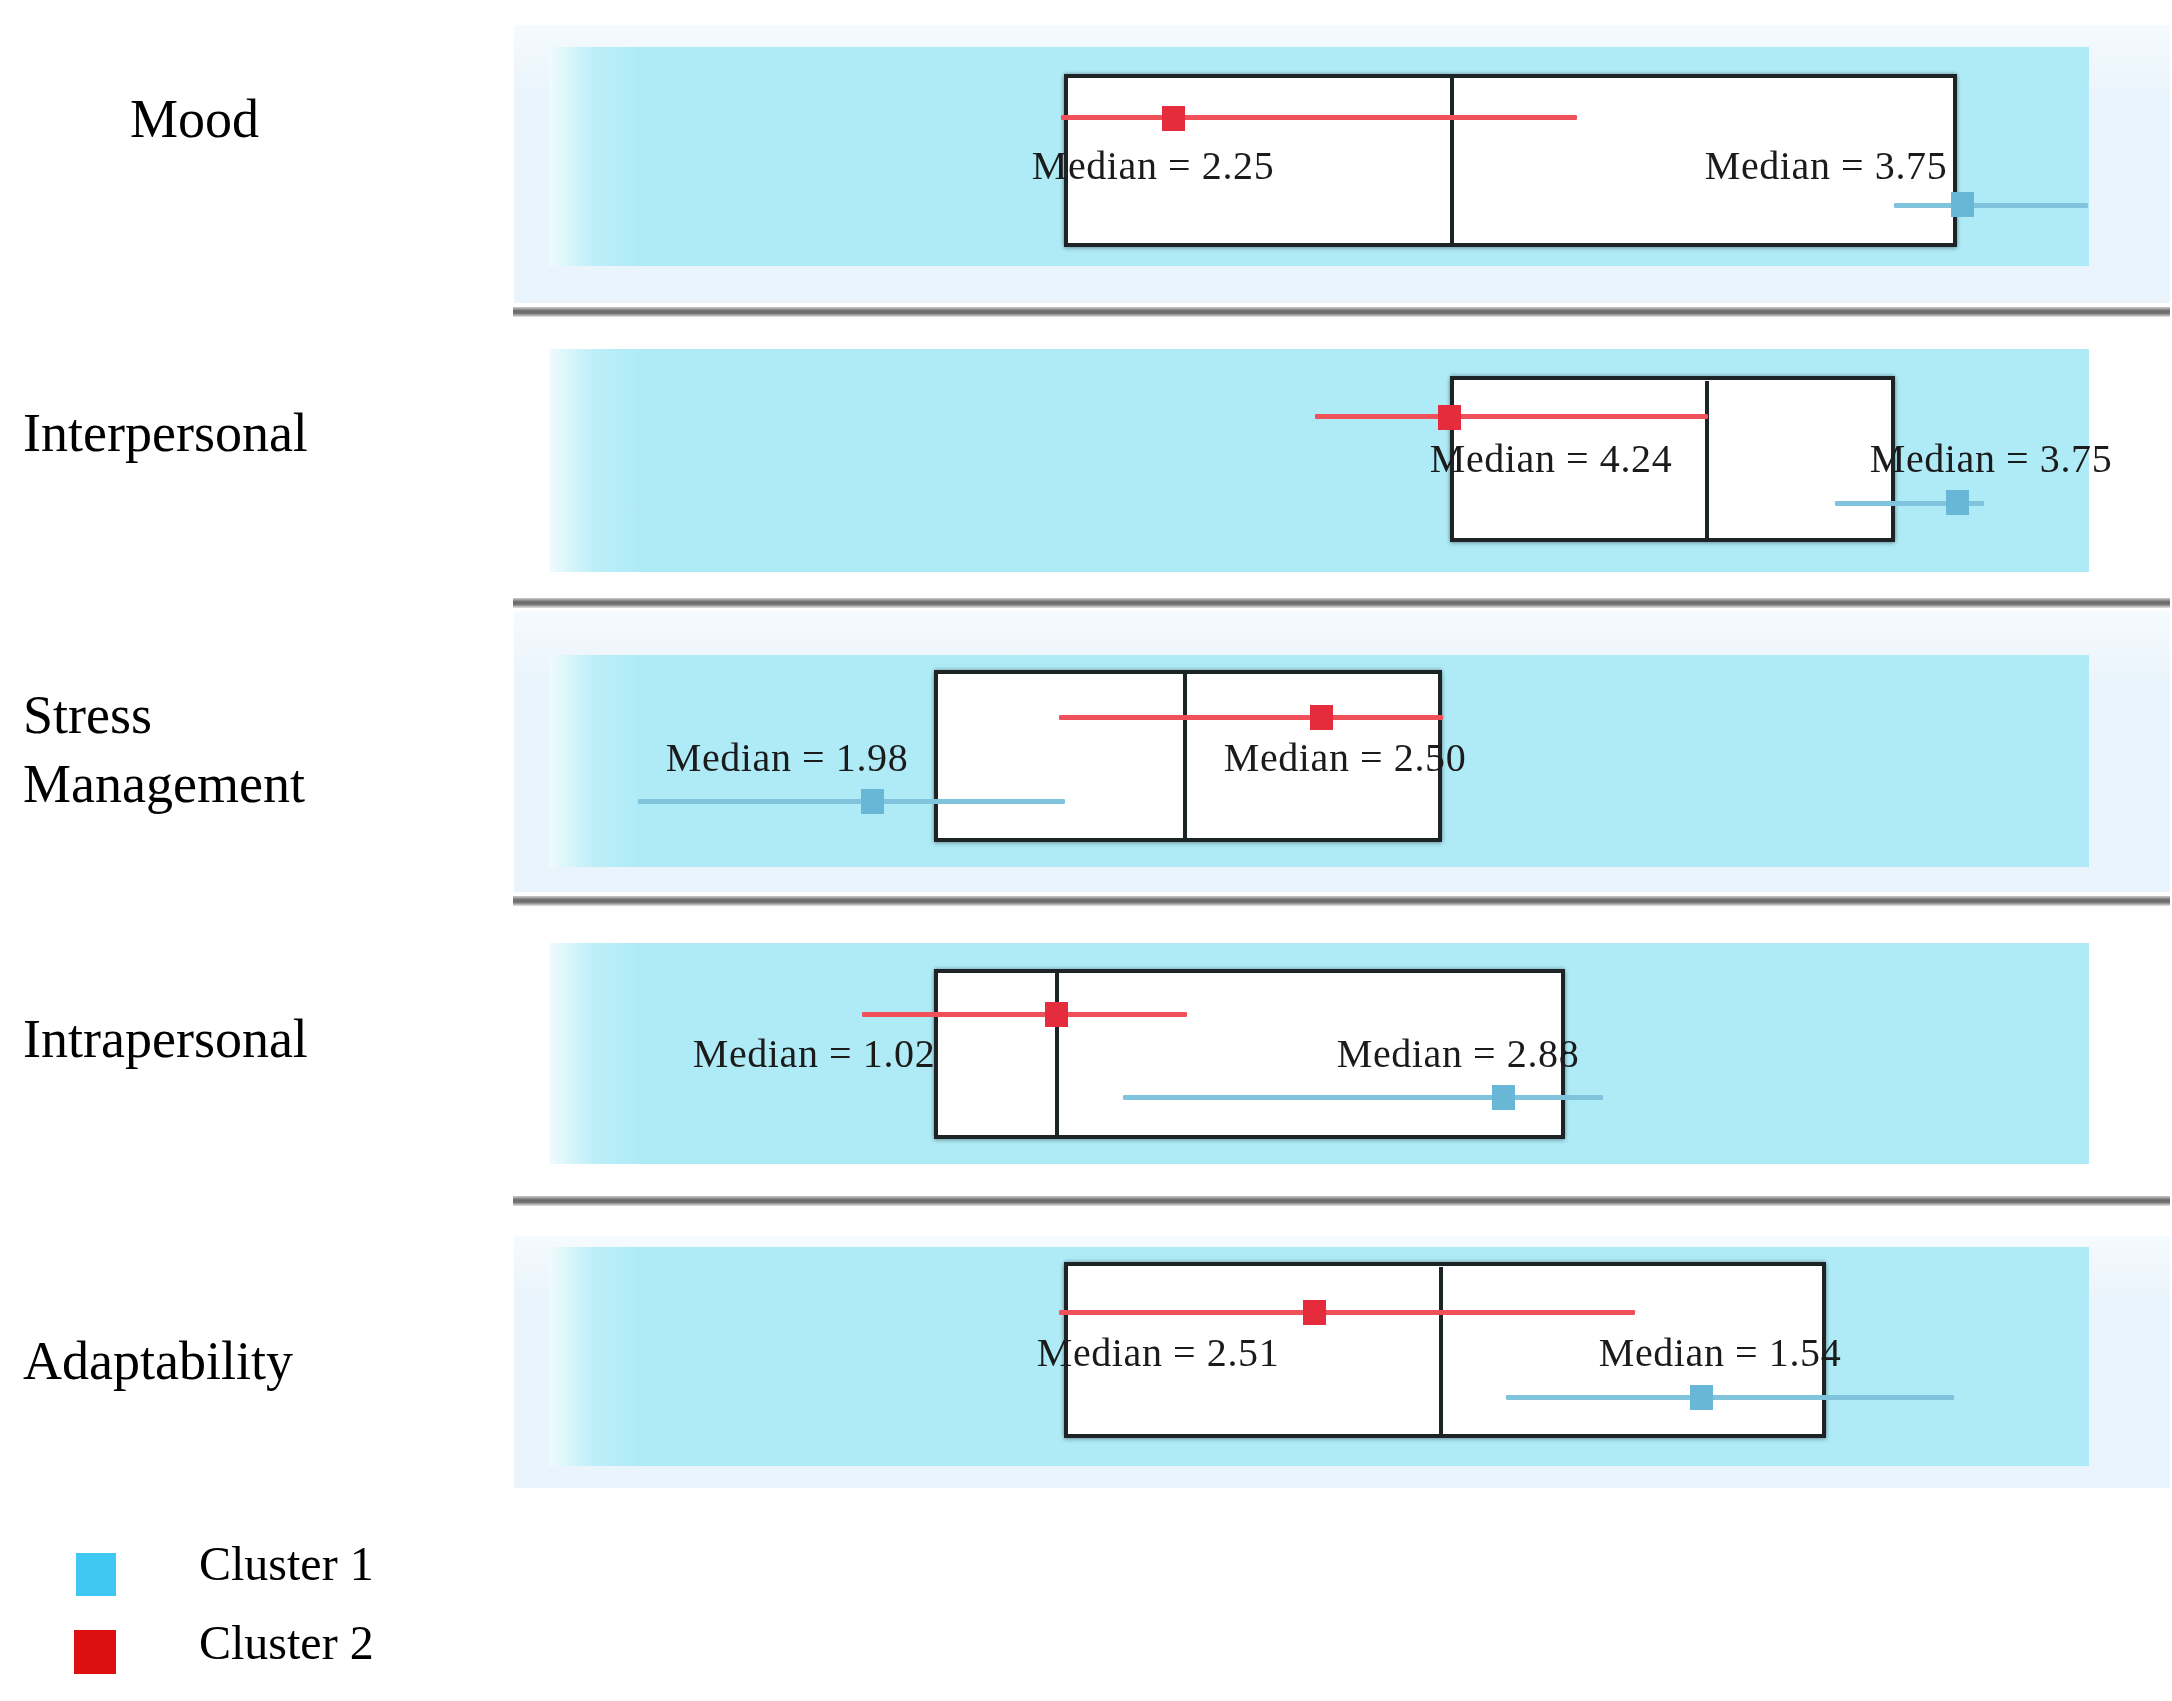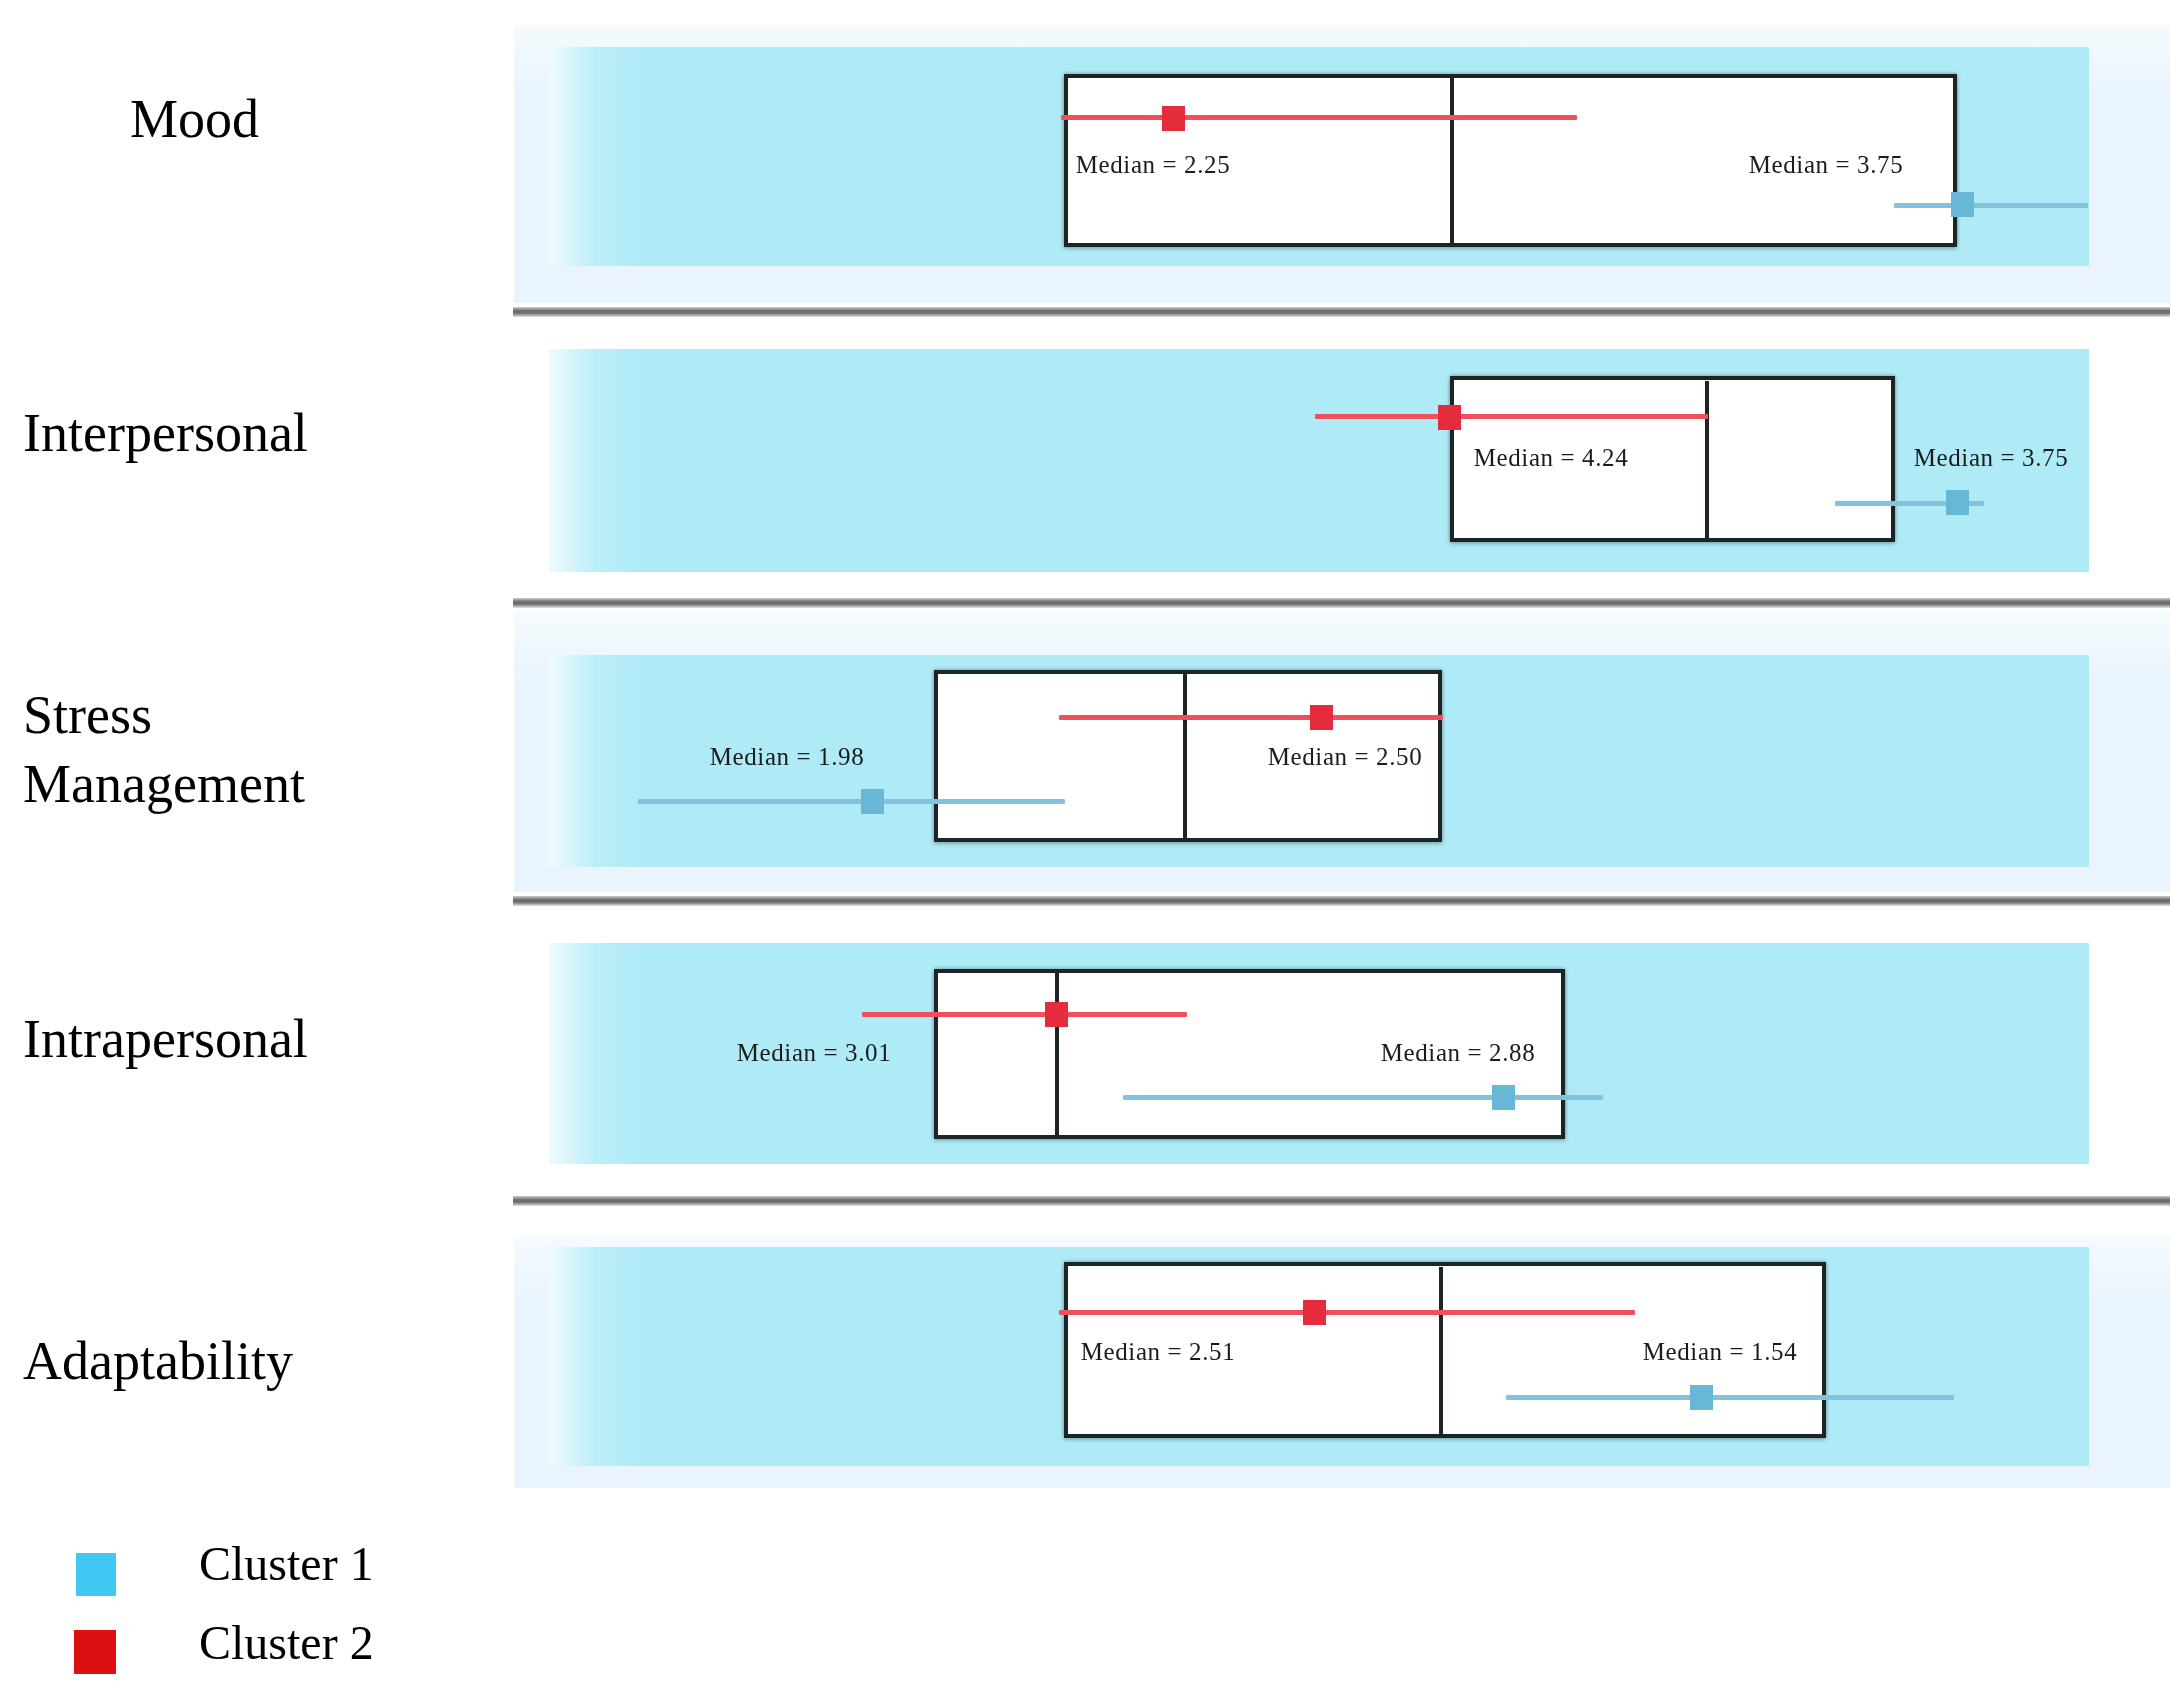--- a/index.html
+++ b/index.html
@@ -39,21 +39,21 @@
   .whisker.blue{background:var(--blueline);}
   .marker{
     position:absolute;
     width:23px;height:25px;
   }
   .marker.red{background:var(--redmarker);}
   .marker.blue{background:var(--bluemarker);}
   .median-label{
     position:absolute;
     transform:translate(-50%,-50%);
-    font-size:25px;
+    font-size:40px;
     color:#1b1b1b;
     white-space:nowrap;
     letter-spacing:0.6px;
   }
   .cat-line{
     position:absolute;
     transform:translateY(-50%);
     font-size:54px;
     color:#000000;
     white-space:nowrap;
@@ -127,21 +127,21 @@
 
   <div class="row">
 
     <div class="row-panel" style="left: 549px; width: 1540px; top: 943px; height: 221px;"></div>
     <div class="box" style="left: 934px; width: 631px; top: 969px; height: 170px;"></div>
     <div class="box-median" style="left: 1055px; top: 973px; height: 162px;"></div>
     <div class="whisker red" style="left: 862px; width: 325px; top: 1012px;"></div>
     <div class="marker red" style="left: 1045px; top: 1002px;"></div>
     <div class="whisker blue" style="left: 1123px; width: 480px; top: 1095px;"></div>
     <div class="marker blue" style="left: 1492px; top: 1085px;"></div>
-    <div class="median-label" style="left: 814px; top: 1053px;">Median = 3.01</div>
+    <div class="median-label" style="left: 814px; top: 1053px;">Median = 1.02</div>
     <div class="median-label" style="left: 1458px; top: 1053px;">Median = 2.88</div>
     <div class="cat-line" style="left: 23px; top: 1039px; text-align: right;">Intrapersonal</div>
   </div>
 
   <div class="hr-divider" style="left: 513px; width: 1657px; top: 1196px; height: 9.6px;"></div>
 
   <div class="row">
     <div class="row-band" style="left: 514px; width: 1656px; top: 1236px; height: 252px;"></div>
     <div class="row-panel" style="left: 549px; width: 1540px; top: 1247px; height: 219px;"></div>
     <div class="box" style="left: 1064px; width: 762px; top: 1262px; height: 176px;"></div>

